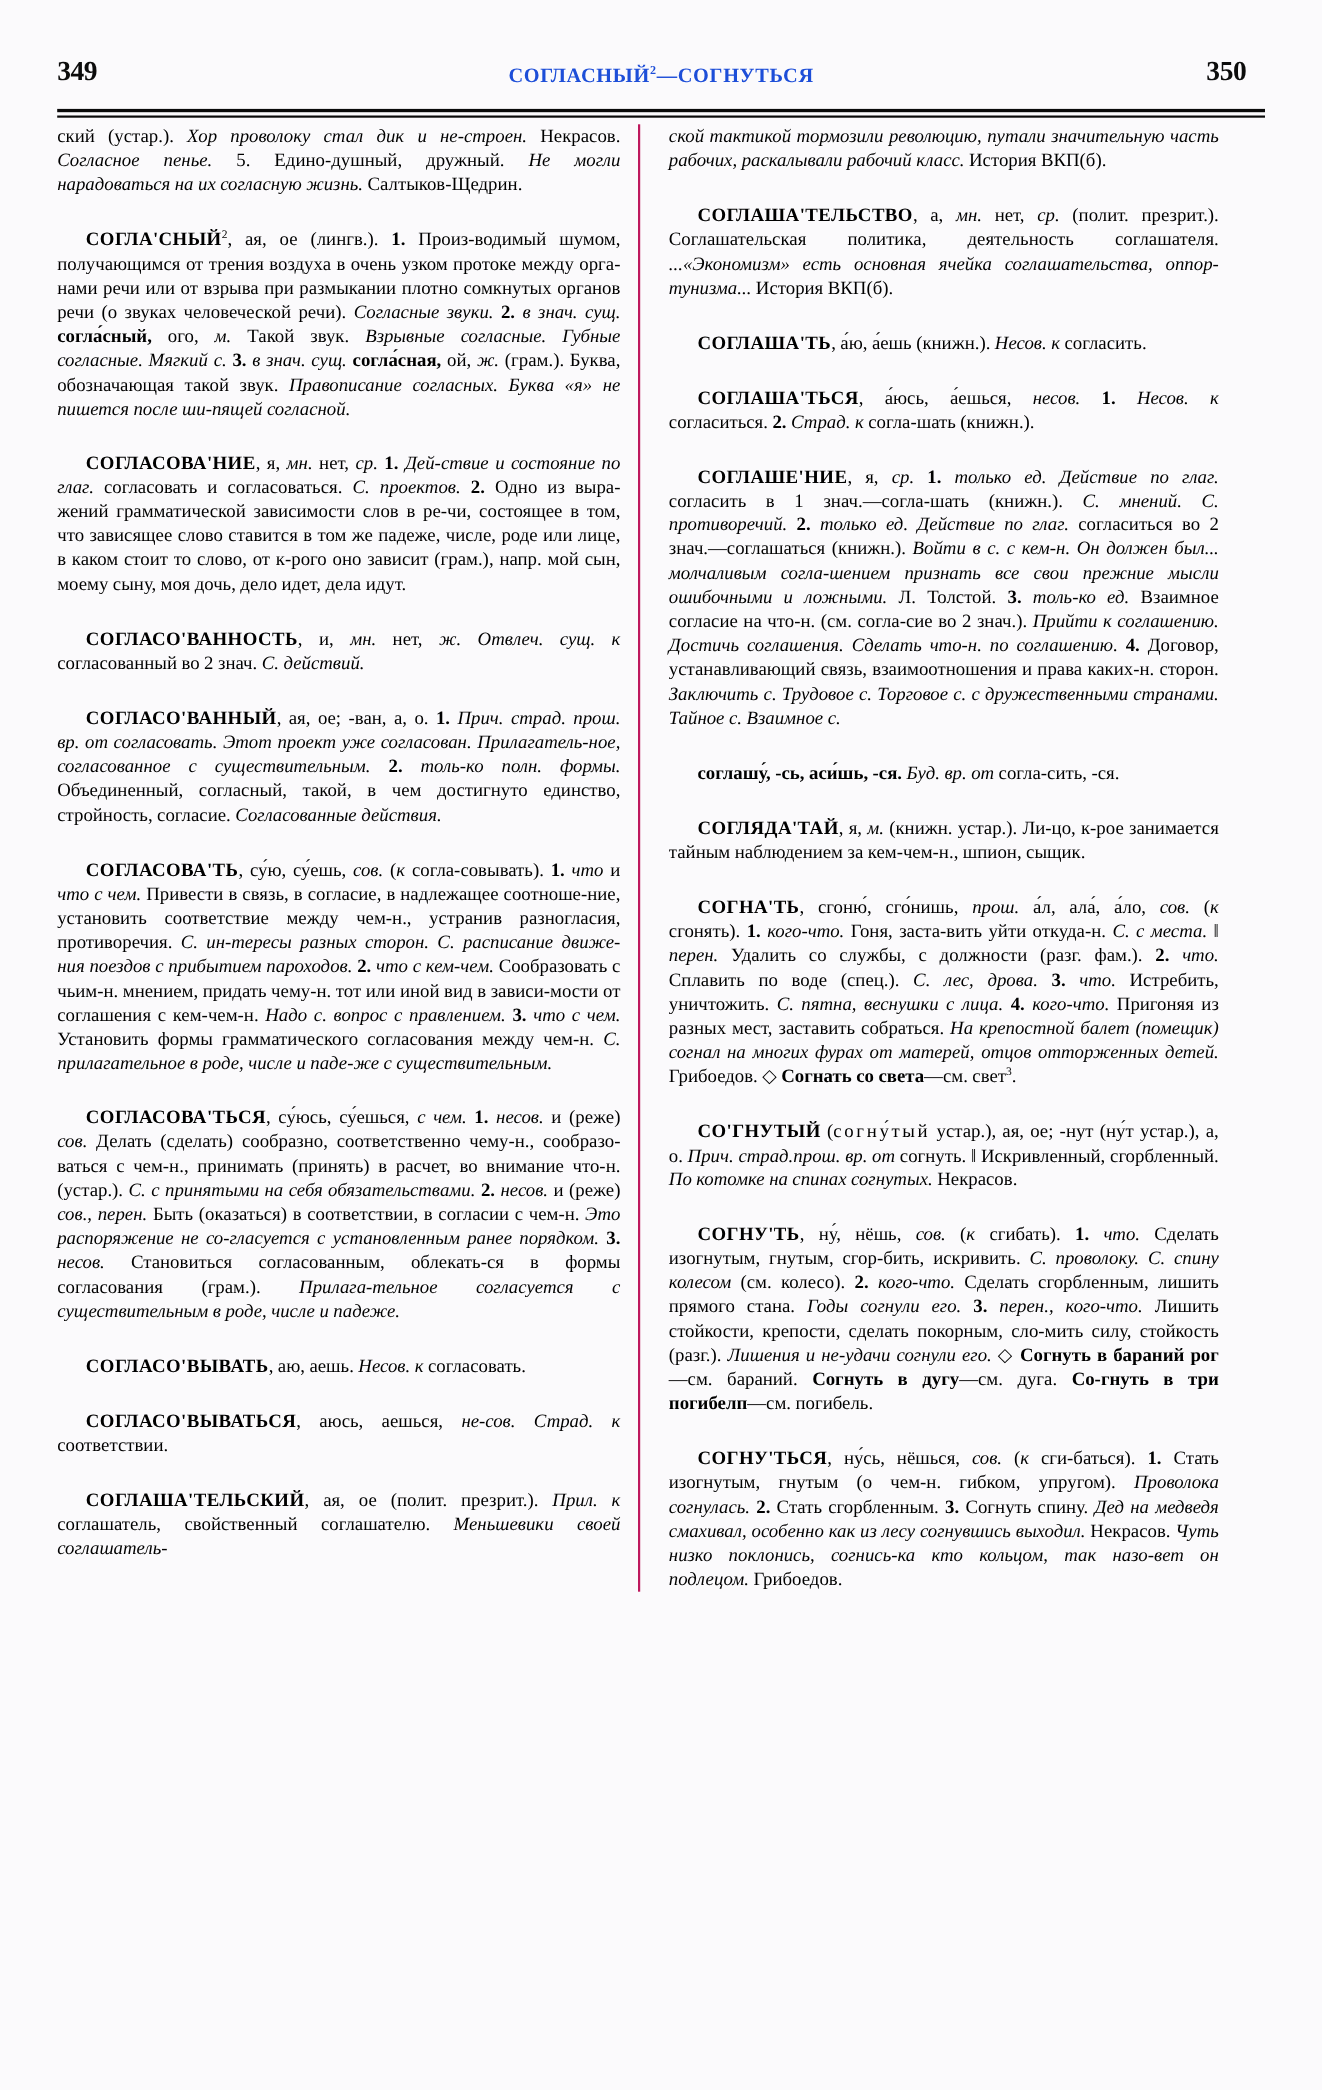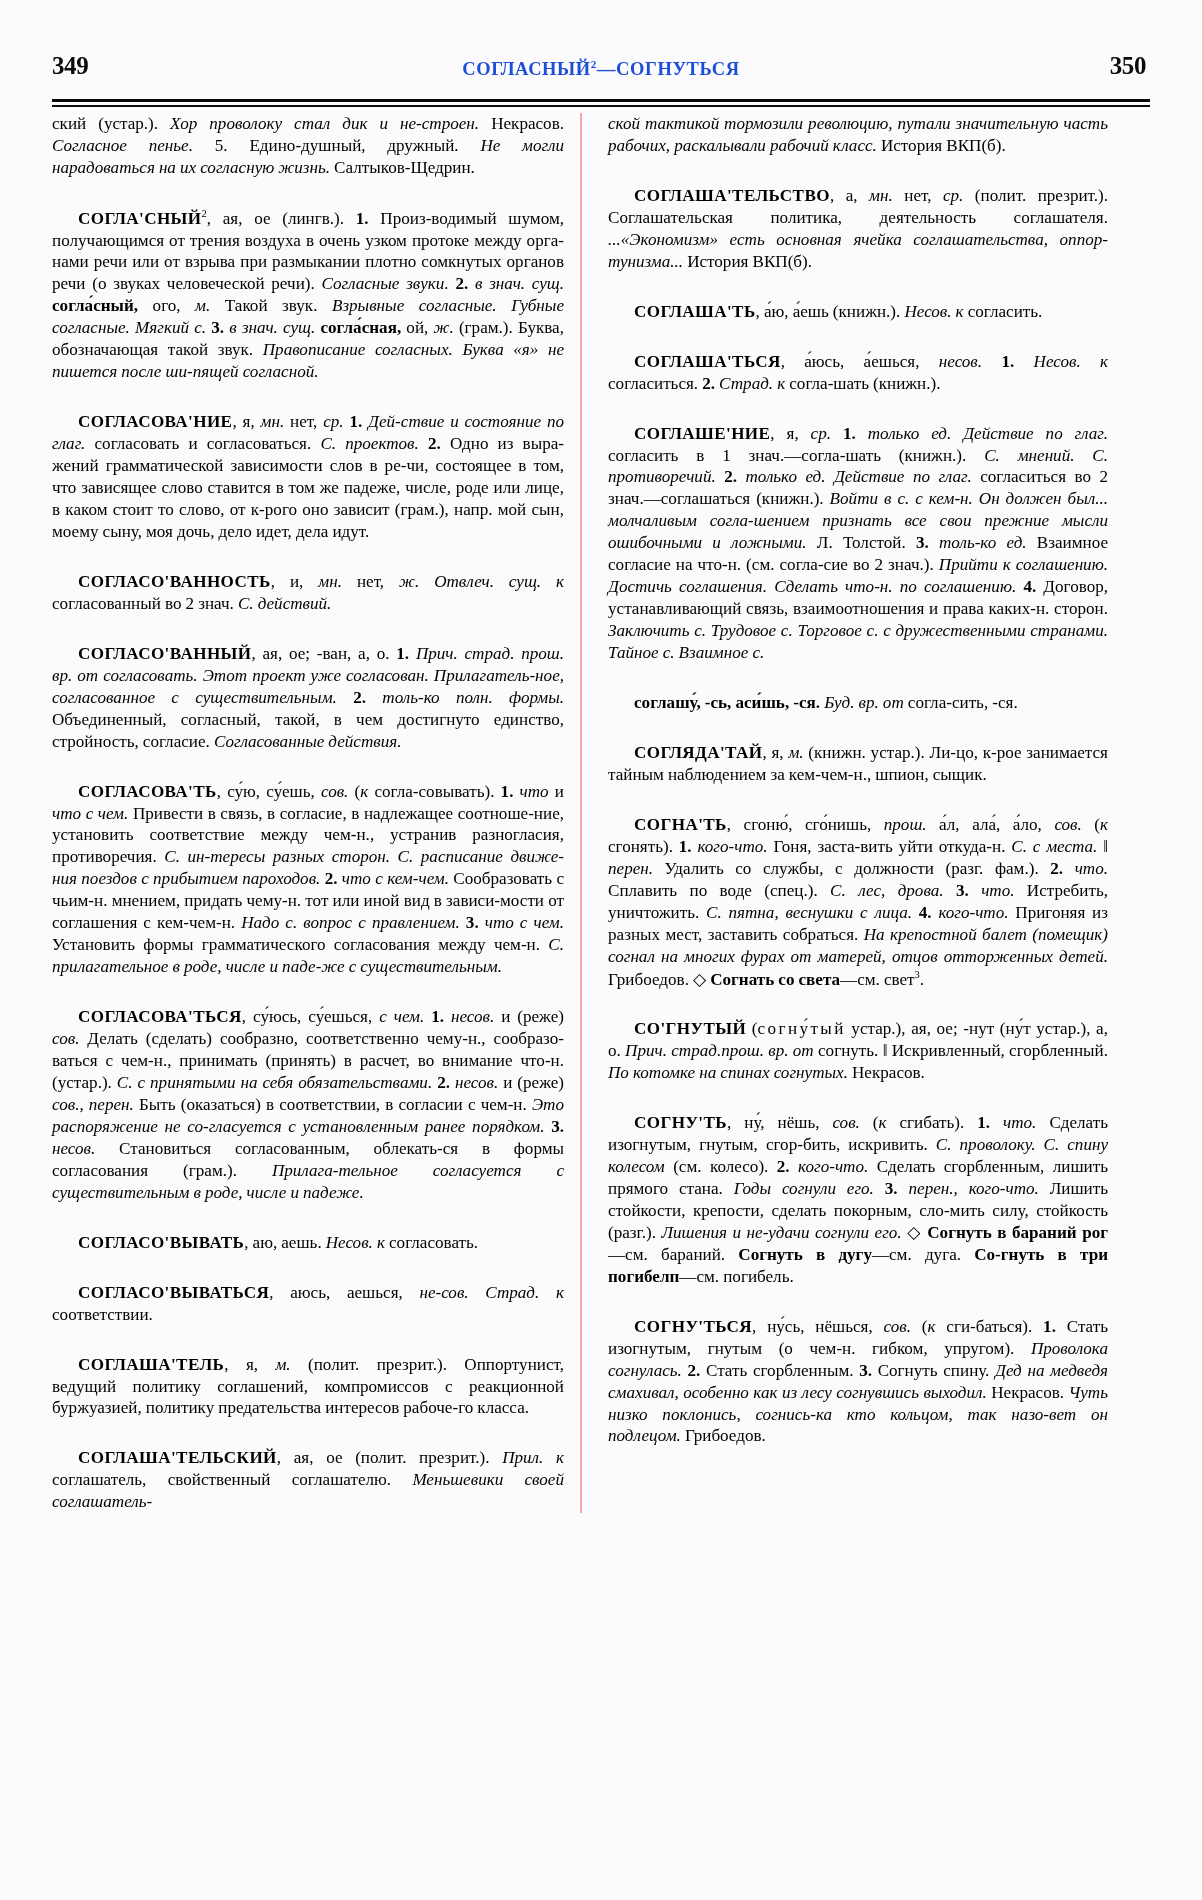--- a/index.html
+++ b/index.html
@@ -32,21 +32,21 @@
   .folio {
     position: absolute;
     top: 0;
     font-family: "Liberation Serif", "DejaVu Serif", serif;
     font-weight: 700;
     font-size: 25px;
     letter-spacing: -0.4px;
     color: #0c0c0c;
   }
   .folio-left  { left: 0; text-align: center; }
-  .folio-right { right: 4px; }
+  .folio-right { right: 17px; }
   .running-title {
     position: absolute;
     top: 6px;
     left: 0;
     right: 0;
     text-align: center;
     font-weight: 700;
     font-size: 18.5px;
     letter-spacing: 0.6px;
     color: #1d4ed8;
@@ -77,21 +77,21 @@
     left: 52px;
     width: 1098px;
     display: flex;
     gap: 0;
   }
   .col {
     width: 528px;
     box-sizing: border-box;
   }
   .col-left  { padding-right: 16px; }
-  .col-right { padding-left: 26px; border-left: 2px solid #fca5a5; }
+  .col-right { padding-left: 26px; border-left: 2px solid #be185d; }
 
   .col p {
     margin: 0;
     font-size: 17.1px;
     line-height: 1.285;
     text-align: justify;
     text-justify: inter-word;
     hyphens: manual;
     -webkit-hyphens: manual;
     word-spacing: -0.2px;
@@ -127,21 +127,20 @@
     <div class="col col-left" id="col-left">
         <p class="cont"><span>ский (устар.). </span><span class="i">Хор проволоку стал дик и не-строен.</span><span> Некрасов. </span><span class="i">Согласное пенье.</span><span> 5. Едино-душный, дружный. </span><span class="i">Не могли нарадоваться на их согласную жизнь.</span><span> Салтыков-Щедрин.</span></p>
         <p class="indent"><span class="hw">СОГЛА'СНЫЙ</span><sup>2</sup><span>, ая, ое (лингв.). </span><span class="b">1.</span><span> Произ-водимый шумом, получающимся от трения воздуха в очень узком протоке между орга-нами речи или от взрыва при размыкании плотно сомкнутых органов речи (о звуках человеческой речи). </span><span class="i">Согласные звуки.</span><span> </span><span class="b">2.</span><span> </span><span class="i">в знач. сущ.</span><span> </span><span class="b">согла́сный,</span><span> ого, </span><span class="i">м.</span><span> Такой звук. </span><span class="i">Взрывные согласные. Губные согласные. Мягкий с.</span><span> </span><span class="b">3.</span><span> </span><span class="i">в знач. сущ.</span><span> </span><span class="b">согла́сная,</span><span> ой, </span><span class="i">ж.</span><span> (грам.). Буква, обозначающая такой звук. </span><span class="i">Правописание согласных. Буква «я» не пишется после ши-пящей согласной.</span></p>
         <p class="indent"><span class="hw">СОГЛАСОВА'НИЕ</span><span>, я, </span><span class="i">мн.</span><span> нет, </span><span class="i">ср.</span><span> </span><span class="b">1.</span><span> </span><span class="i">Дей-ствие и состояние по глаг.</span><span> согласовать и согласоваться. </span><span class="i">С. проектов.</span><span> </span><span class="b">2.</span><span> Одно из выра-жений грамматической зависимости слов в ре-чи, состоящее в том, что зависящее слово ставится в том же падеже, числе, роде или лице, в каком стоит то слово, от к-рого оно зависит (грам.), напр. мой сын, моему сыну, моя дочь, дело идет, дела идут.</span></p>
         <p class="indent"><span class="hw">СОГЛАСО'ВАННОСТЬ</span><span>, и, </span><span class="i">мн.</span><span> нет, </span><span class="i">ж.</span><span> </span><span class="i">Отвлеч. сущ.</span><span> </span><span class="i">к</span><span> согласованный во 2 знач. </span><span class="i">С. действий.</span></p>
         <p class="indent"><span class="hw">СОГЛАСО'ВАННЫЙ</span><span>, ая, ое; -ван, а, о. </span><span class="b">1.</span><span> </span><span class="i">Прич. страд. прош. вр. от согласовать. Этот проект уже согласован. Прилагатель-ное, согласованное с существительным.</span><span> </span><span class="b">2.</span><span> </span><span class="i">толь-ко полн. формы.</span><span> Объединенный, согласный, такой, в чем достигнуто единство, стройность, согласие. </span><span class="i">Согласованные действия.</span></p>
         <p class="indent"><span class="hw">СОГЛАСОВА'ТЬ</span><span>, су́ю, су́ешь, </span><span class="i">сов.</span><span> (</span><span class="i">к</span><span> согла-совывать). </span><span class="b">1.</span><span> </span><span class="i">что</span><span> и </span><span class="i">что с чем.</span><span> Привести в связь, в согласие, в надлежащее соотноше-ние, установить соответствие между чем-н., устранив разногласия, противоречия. </span><span class="i">С. ин-тересы разных сторон. С. расписание движе-ния поездов с прибытием пароходов.</span><span> </span><span class="b">2.</span><span> </span><span class="i">что с кем-чем.</span><span> Сообразовать с чьим-н. мнением, придать чему-н. тот или иной вид в зависи-мости от соглашения с кем-чем-н. </span><span class="i">Надо с. вопрос с правлением.</span><span> </span><span class="b">3.</span><span> </span><span class="i">что с чем.</span><span> Установить формы грамматического согласования между чем-н. </span><span class="i">С. прилагательное в роде, числе и паде-же с существительным.</span></p>
         <p class="indent"><span class="hw">СОГЛАСОВА'ТЬСЯ</span><span>, су́юсь, су́ешься, </span><span class="i">с чем.</span><span> </span><span class="b">1.</span><span> </span><span class="i">несов.</span><span> и (реже) </span><span class="i">сов.</span><span> Делать (сделать) сообразно, соответственно чему-н., сообразо-ваться с чем-н., принимать (принять) в расчет, во внимание что-н. (устар.). </span><span class="i">С. с принятыми на себя обязательствами.</span><span> </span><span class="b">2.</span><span> </span><span class="i">несов.</span><span> и (реже) </span><span class="i">сов., перен.</span><span> Быть (оказаться) в соответствии, в согласии с чем-н. </span><span class="i">Это распоряжение не со-гласуется с установленным ранее порядком.</span><span> </span><span class="b">3.</span><span> </span><span class="i">несов.</span><span> Становиться согласованным, облекать-ся в формы согласования (грам.). </span><span class="i">Прилага-тельное согласуется с существительным в роде, числе и падеже.</span></p>
         <p class="indent"><span class="hw">СОГЛАСО'ВЫВАТЬ</span><span>, аю, аешь. </span><span class="i">Несов.</span><span> </span><span class="i">к</span><span> согласовать.</span></p>
         <p class="indent"><span class="hw">СОГЛАСО'ВЫВАТЬСЯ</span><span>, аюсь, аешься, </span><span class="i">не-сов. Страд.</span><span> </span><span class="i">к</span><span> соответствии.</span></p>
-        <p class="indent"><span class="hw">СОГЛАША'ТЕЛЬ</span><span>, я, </span><span class="i">м.</span><span> (полит. презрит.). Оппортунист, ведущий политику соглашений, компромиссов с реакционной буржуазией, политику предательства интересов рабоче-го класса.</span></p>
         <p class="indent"><span class="hw">СОГЛАША'ТЕЛЬСКИЙ</span><span>, ая, ое (полит. презрит.). </span><span class="i">Прил.</span><span> </span><span class="i">к</span><span> соглашатель, свойственный соглашателю. </span><span class="i">Меньшевики своей соглашатель-</span></p>
       </div>
     <div class="col col-right" id="col-right">
         <p class="cont"><span class="i">ской тактикой тормозили революцию, путали значительную часть рабочих, раскалывали рабочий класс.</span><span> История ВКП(б).</span></p>
         <p class="indent"><span class="hw">СОГЛАША'ТЕЛЬСТВО</span><span>, а, </span><span class="i">мн.</span><span> нет, </span><span class="i">ср.</span><span> (полит. презрит.). Соглашательская политика, деятельность соглашателя. </span><span class="i">...«Экономизм» есть основная ячейка соглашательства, оппор-тунизма...</span><span> История ВКП(б).</span></p>
         <p class="indent"><span class="hw">СОГЛАША'ТЬ</span><span>, а́ю, а́ешь (книжн.). </span><span class="i">Несов.</span><span> </span><span class="i">к</span><span> согласить.</span></p>
         <p class="indent"><span class="hw">СОГЛАША'ТЬСЯ</span><span>, а́юсь, а́ешься, </span><span class="i">несов.</span><span> </span><span class="b">1.</span><span> </span><span class="i">Несов.</span><span> </span><span class="i">к</span><span> согласиться. </span><span class="b">2.</span><span> </span><span class="i">Страд.</span><span> </span><span class="i">к</span><span> согла-шать (книжн.).</span></p>
         <p class="indent"><span class="hw">СОГЛАШЕ'НИЕ</span><span>, я, </span><span class="i">ср.</span><span> </span><span class="b">1.</span><span> </span><span class="i">только ед. Действие по глаг.</span><span> согласить в 1 знач.—согла-шать (книжн.). </span><span class="i">С. мнений. С. противоречий.</span><span> </span><span class="b">2.</span><span> </span><span class="i">только ед. Действие по глаг.</span><span> согласиться во 2 знач.—соглашаться (книжн.). </span><span class="i">Войти в с. с кем-н. Он должен был... молчаливым согла-шением признать все свои прежние мысли ошибочными и ложными.</span><span> Л. Толстой. </span><span class="b">3.</span><span> </span><span class="i">толь-ко ед.</span><span> Взаимное согласие на что-н. (см. согла-сие во 2 знач.). </span><span class="i">Прийти к соглашению. Достичь соглашения. Сделать что-н. по соглашению.</span><span> </span><span class="b">4.</span><span> Договор, устанавливающий связь, взаимоотношения и права каких-н. сторон. </span><span class="i">Заключить с. Трудовое с. Торговое с. с дружественными странами. Тайное с. Взаимное с.</span></p>
         <p class="indent"><span class="b">соглашу́, -сь, аси́шь, -ся.</span><span> </span><span class="i">Буд. вр. от</span><span> согла-сить, -ся.</span></p>
         <p class="indent"><span class="hw">СОГЛЯДА'ТАЙ</span><span>, я, </span><span class="i">м.</span><span> (книжн. устар.). Ли-цо, к-рое занимается тайным наблюдением за кем-чем-н., шпион, сыщик.</span></p>

